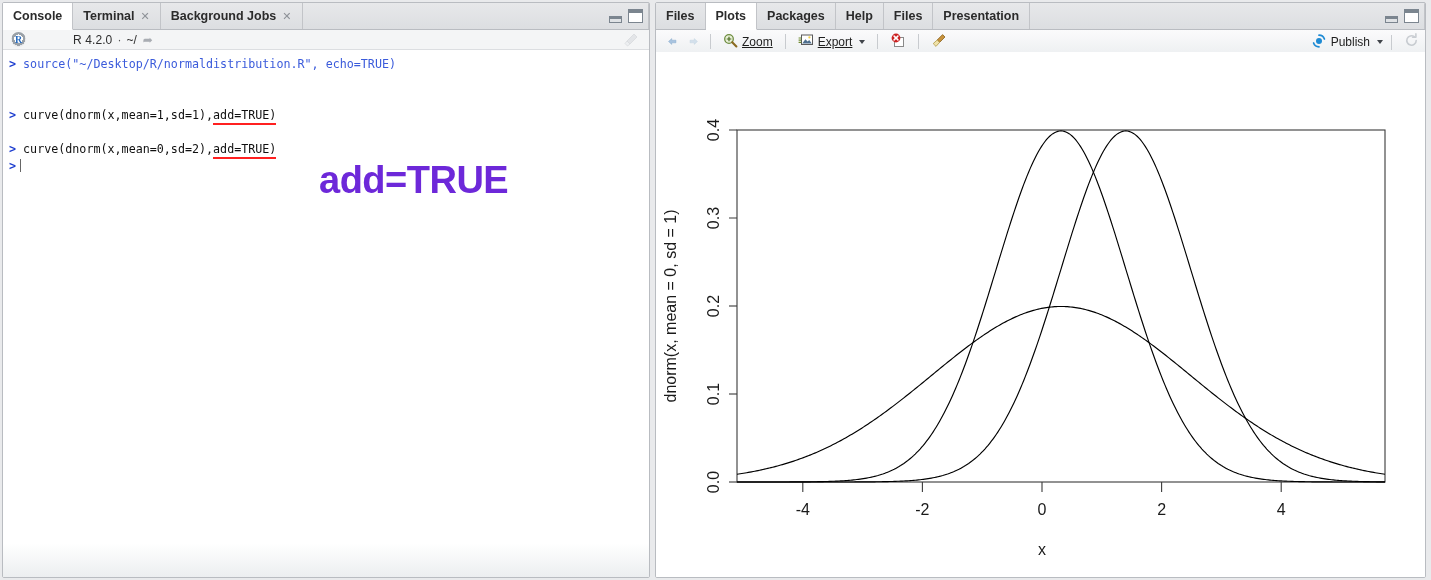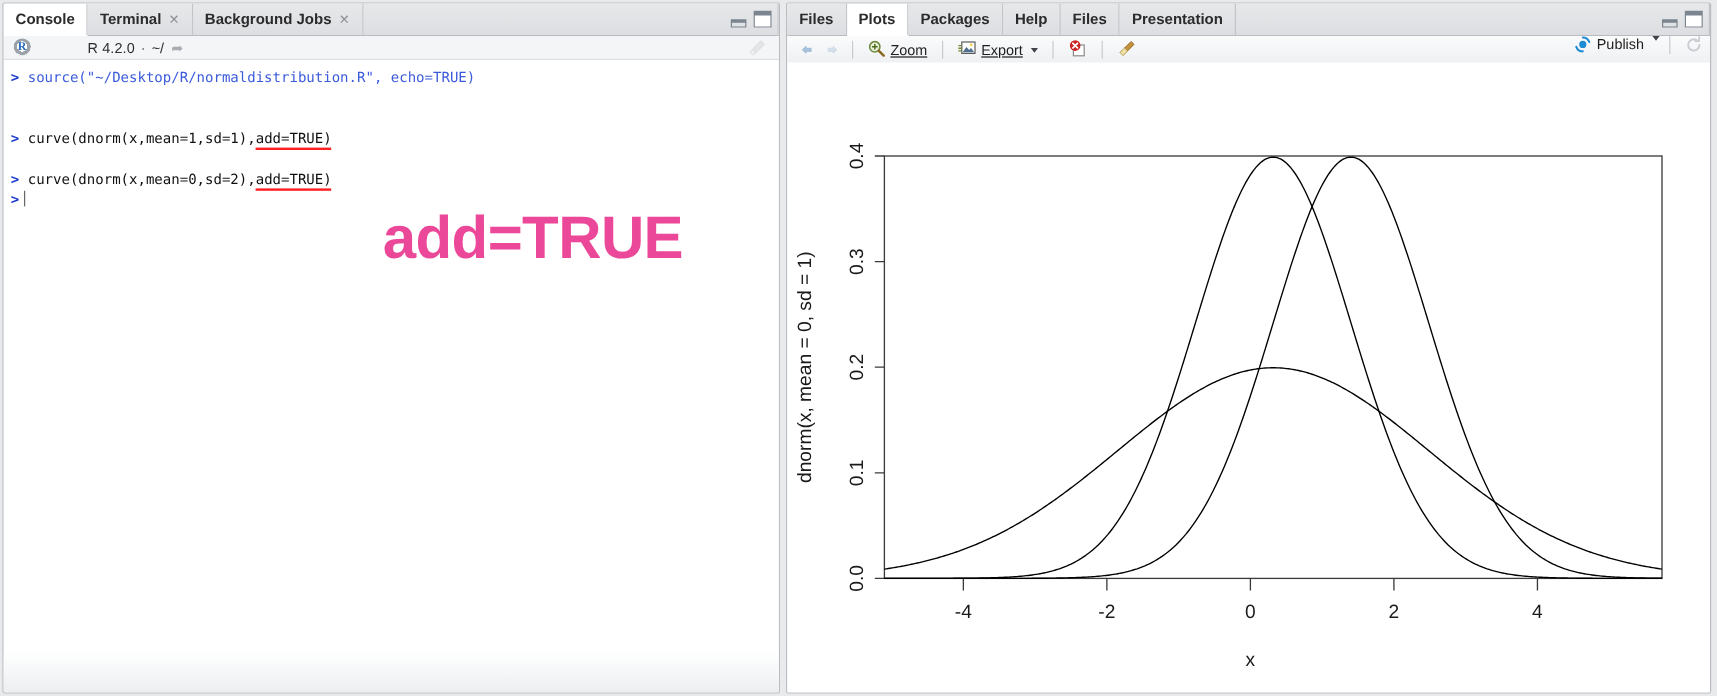--- a/index.html
+++ b/index.html
@@ -123,25 +123,25 @@
   }
   .caret {
     display: inline-block;
     width: 1px; height: 13px;
     background: #666;
     vertical-align: -2px;
     margin-left: 4px;
   }
   .annotation {
     position: absolute;
-    left: 316px; top: 140px;
-    color: #ec4899;
+    left: 316px; top: 122px;
+    color: #6d28d9;
     font-family: "Liberation Sans", sans-serif;
     font-weight: bold;
-    font-size: 50px;
+    font-size: 38px;
     letter-spacing: -0.5px;
     white-space: nowrap;
   }
   .console-footer {
     position: absolute; left: 0; right: 0; bottom: 0;
     height: 34px;
     background: linear-gradient(#ffffff, #eceef0);
     border-top: 0;
   }
 
@@ -170,21 +170,21 @@
   .nav-arrow svg { display: block; }
   .caret-dn {
     width: 0; height: 0;
     border-left: 3.5px solid transparent;
     border-right: 3.5px solid transparent;
     border-top: 4px solid #40444a;
     margin-left: 3px;
   }
   .publish-wrap {
     position: absolute; right: 6px; top: 0; height: 24px;
-    display: flex; gap: 4px;
+    display: flex; align-items: center; gap: 4px;
   }
   .refresh-ic { opacity: .33; margin-left: 4px; }
 
   .plot-canvas {
     position: absolute;
     left: 0; top: 49px;
     width: 769px; height: 525px;
     background: #ffffff;
   }
   .plot-canvas svg { display: block; }

